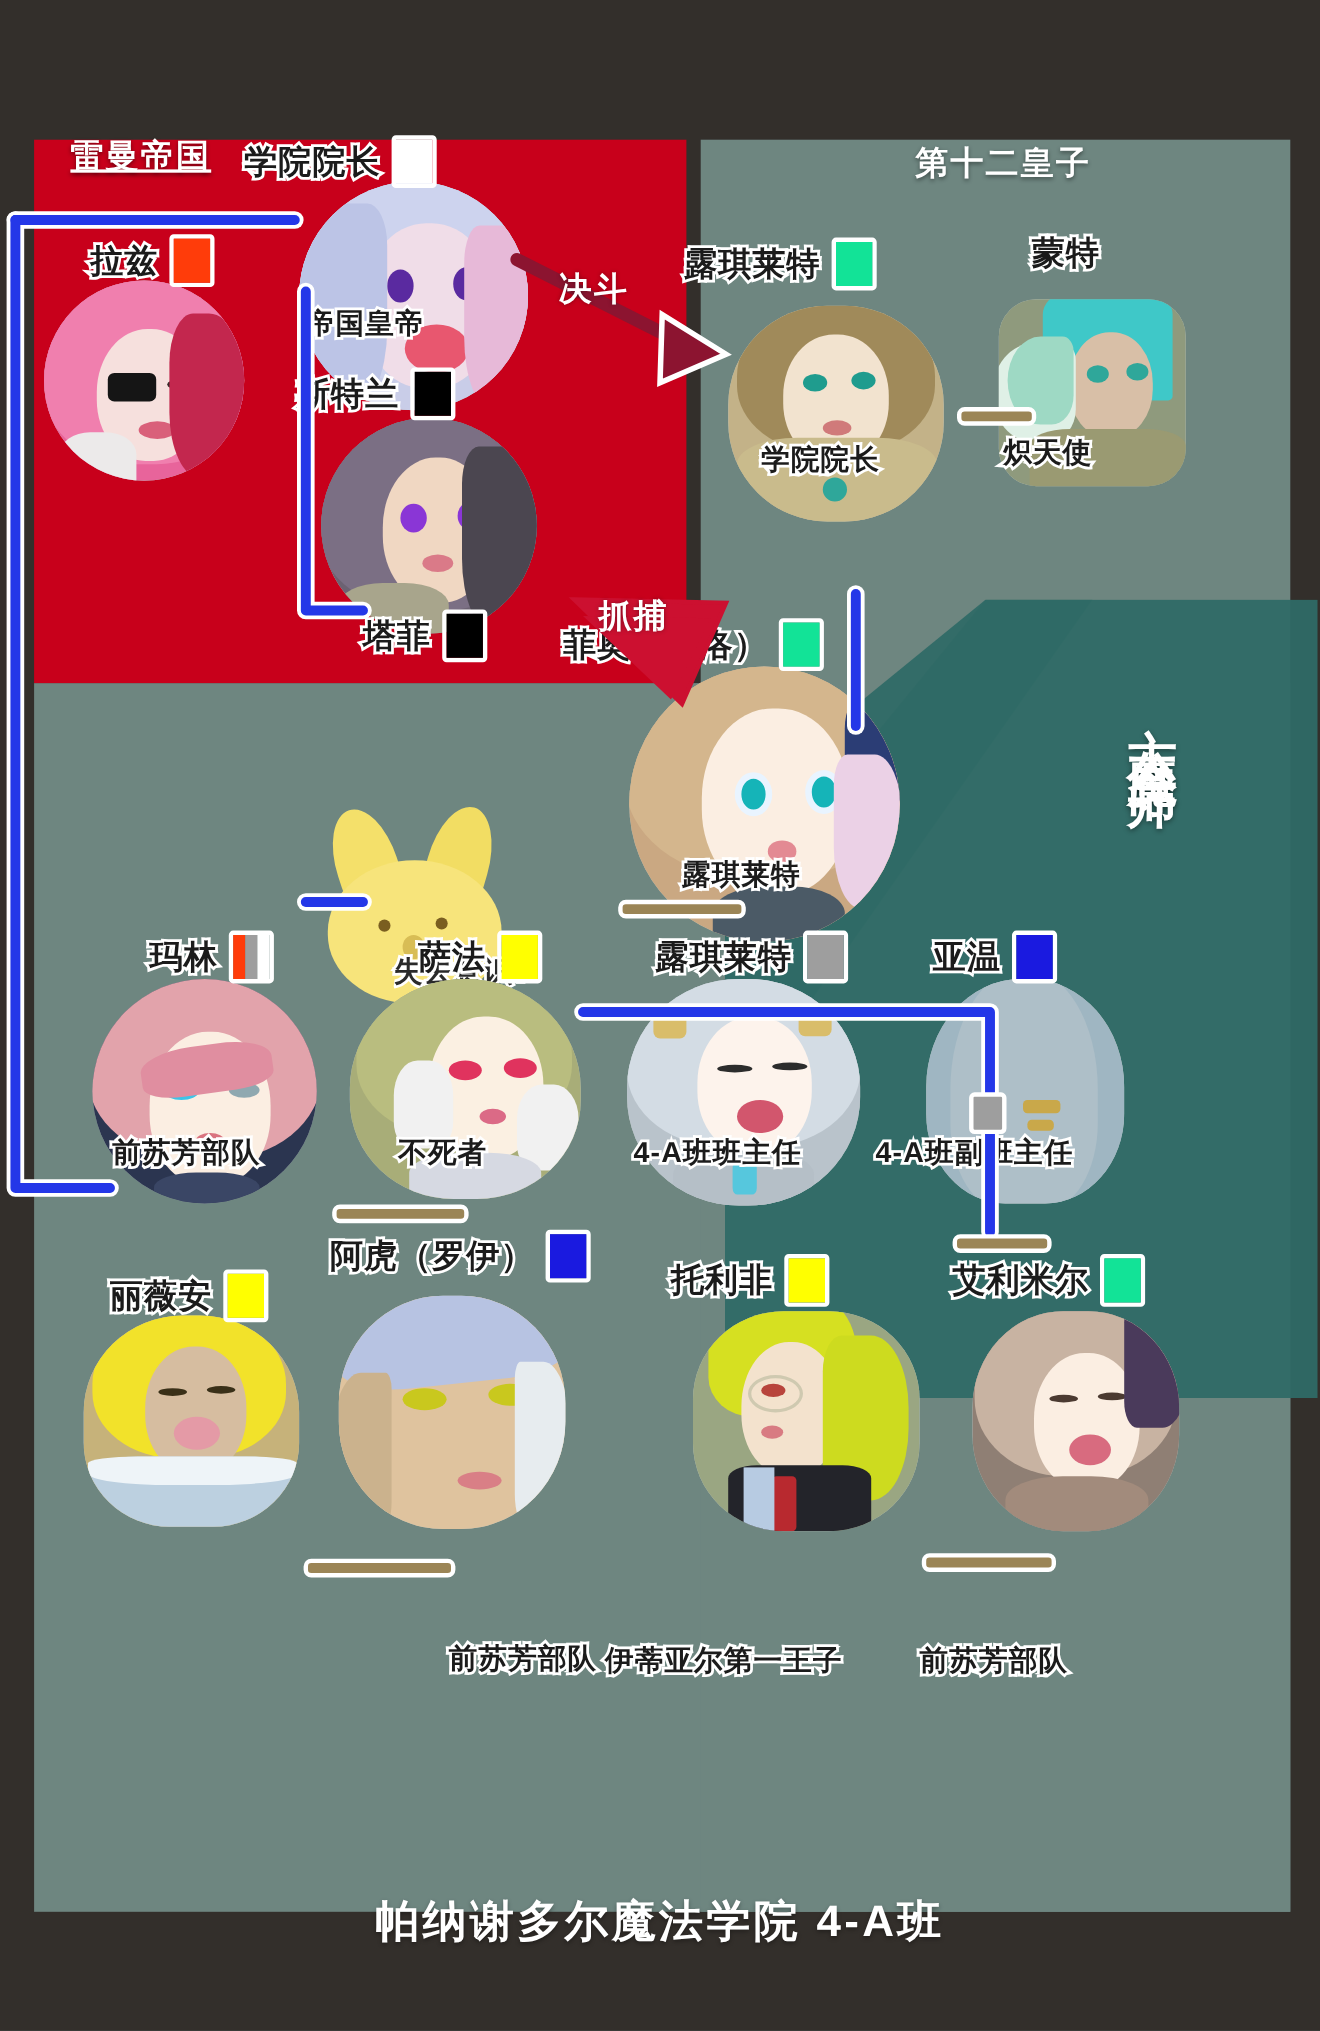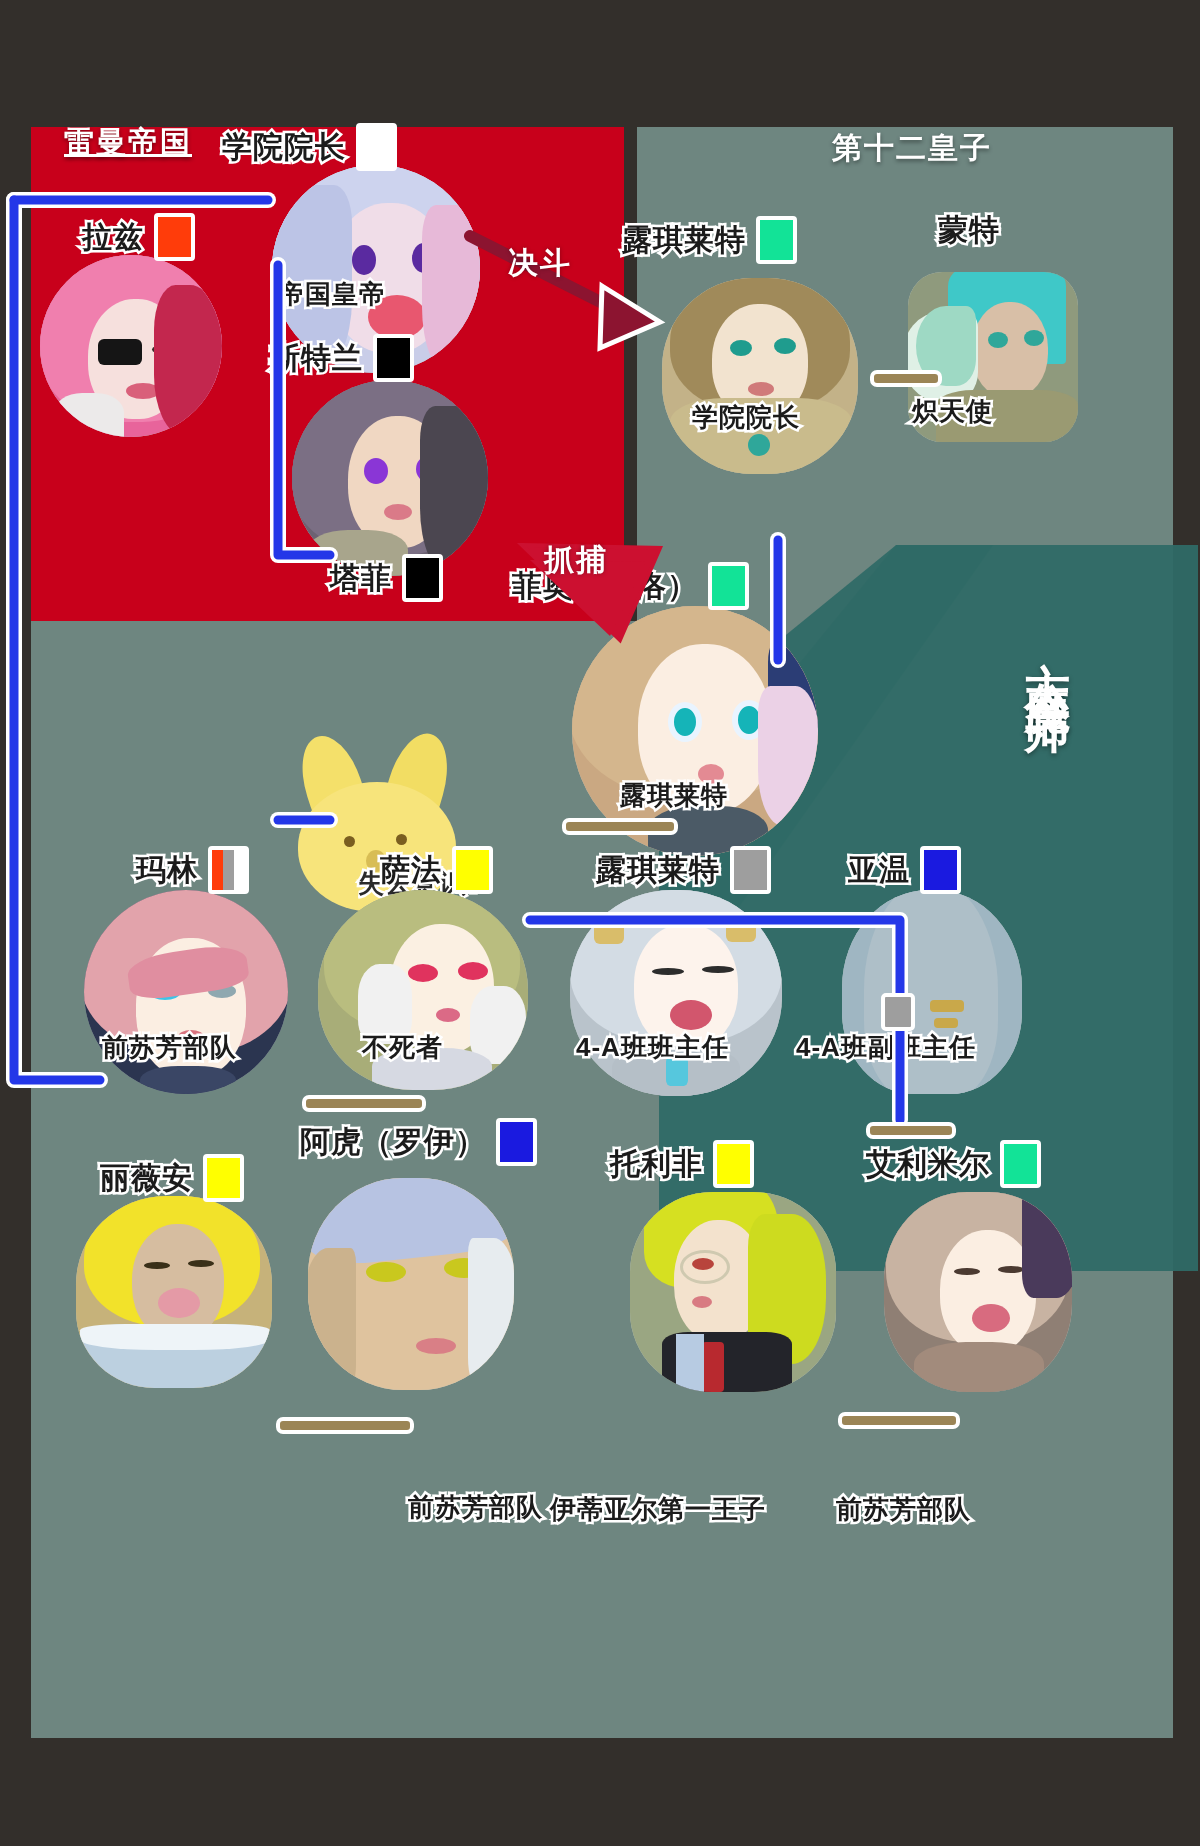--- a/index.html
+++ b/index.html
@@ -108,20 +108,21 @@
 
   <div class="panel" id="panel-bottomfield"></div>
   <div class="panel" id="panel-kingdom"></div>
   <div class="panel" id="panel-empire"></div>
   <div class="panel" id="panel-mentor-wedge"></div>
   <div class="panel" id="panel-mentor"></div>
 
   <div class="panel-label" id="label-empire">雷曼帝国</div>
   <div class="panel-label" id="label-kingdom">第十二皇子</div>
   <div class="vertical-label">六大魔导师</div>
+  <div class="footer-label">帕纳谢多尔魔法学院  4-A班</div>
 
   <div class="char" style="left:272px;top:165px;">
     <div class="portrait" style="width:208px;height:208px;">
       <div class="f" style="inset:0;background:#c9cde8;"></div>
       <div class="hair" style="left:-6px;top:-10px;width:220px;height:190px;background:#cdd3ee;"></div>
       <div class="skin" style="left:58px;top:38px;width:120px;height:150px;background:#f0dde8;"></div>
       <div class="eye" style="left:80px;top:80px;width:24px;height:30px;background:#5a2aa0;"></div>
       <div class="eye" style="left:140px;top:78px;width:24px;height:30px;background:#5a2aa0;"></div>
       <div class="mouth" style="left:96px;top:130px;width:58px;height:44px;background:#e8576f;"></div>
       <div class="hair" style="left:-10px;top:20px;width:90px;height:190px;background:#bcc4e6;border-radius:50% 20% 40% 40%;"></div>

